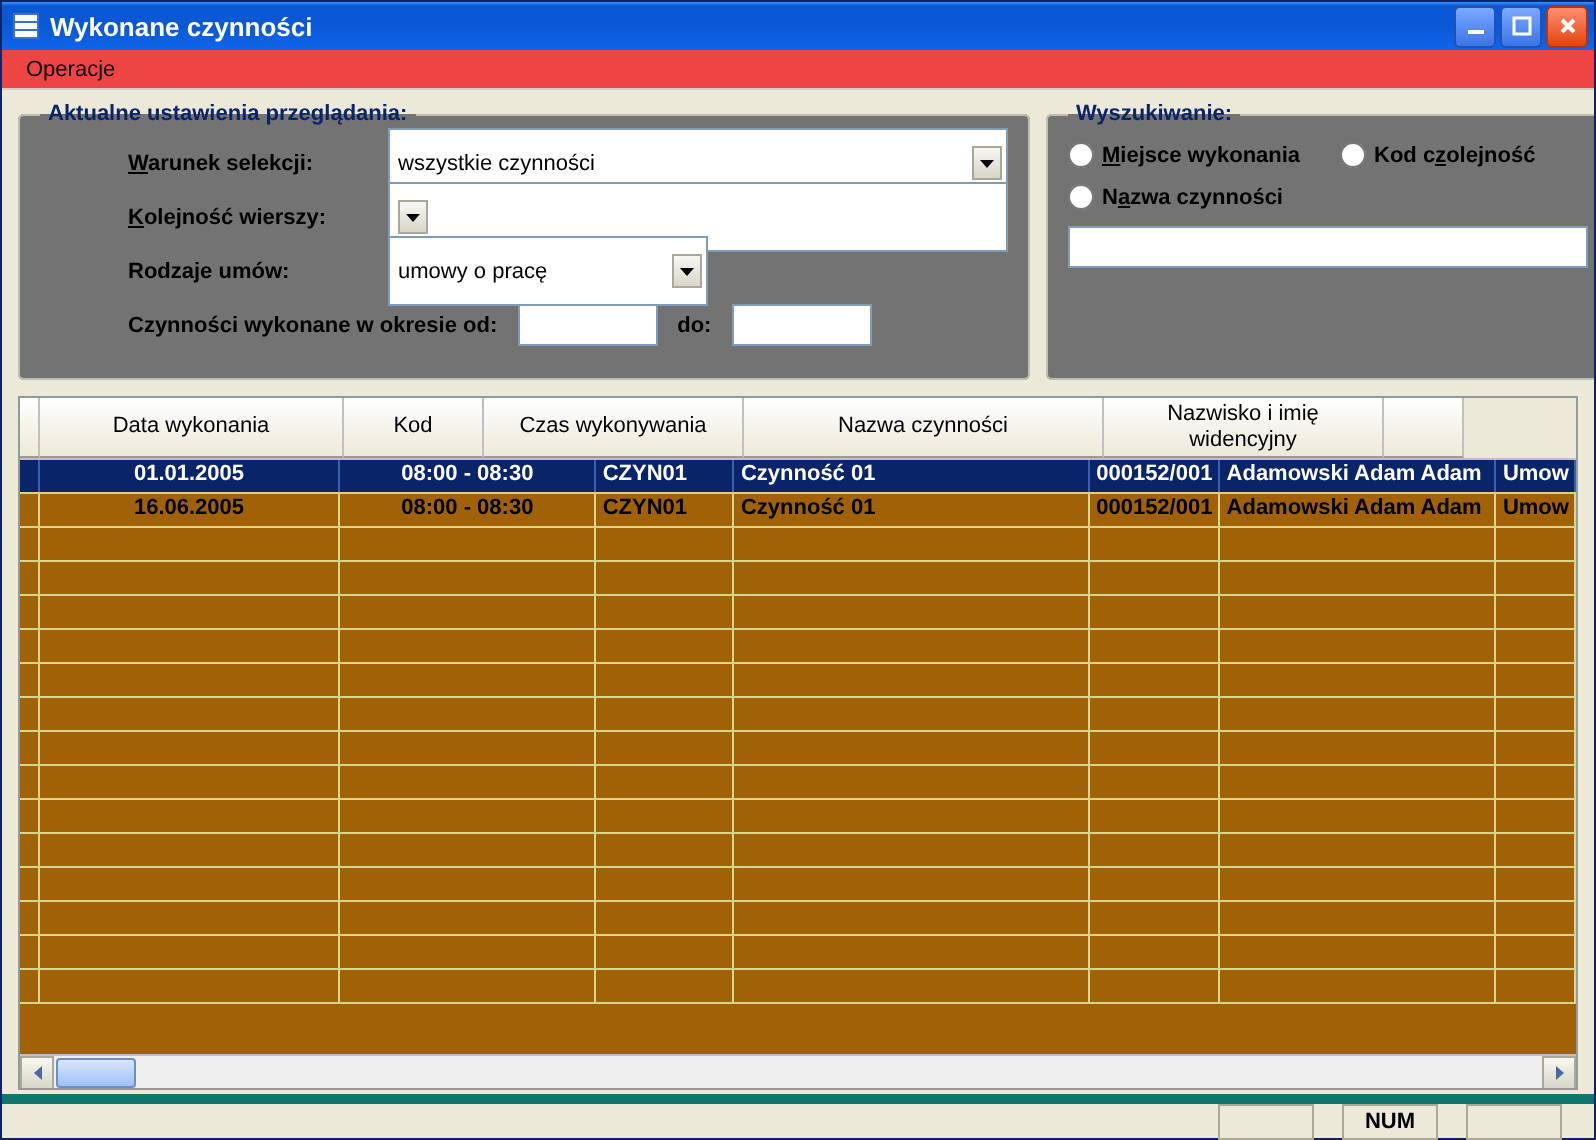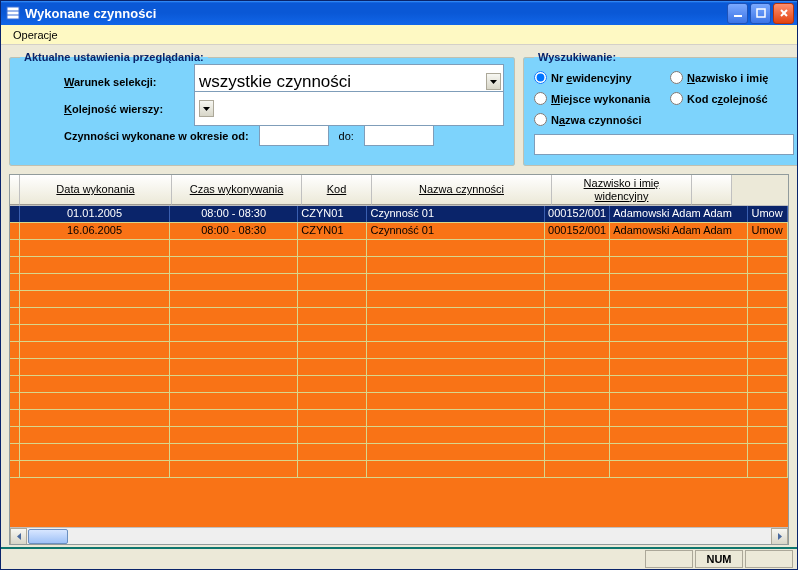--- a/index.html
+++ b/index.html
@@ -44,40 +44,40 @@
   display: flex; align-items: center; justify-content: center;
   color: white;
   cursor: pointer;
 }
 .titlebar-btn.close {
   background: linear-gradient(to bottom, #ff8f6f, #e2430f);
   border-color: #b6330b;
 }
 .menubar {
   height: 20px;
-  background: #fef9c3;
+  background: #ef4444;
   border-bottom: 1px solid #d4d0c8;
   padding-left: 6px;
   display: flex;
   align-items: center;
 }
 .menubar-item { padding: 2px 6px; cursor: pointer; }
 .content {
   flex: 1;
   padding: 6px 8px 2px 8px;
   display: flex;
   flex-direction: column;
   overflow: hidden;
 }
 .panels { display: flex; gap: 8px; }
 fieldset.groupbox {
   border: 1px solid #c0c0b0;
   border-radius: 3px;
   padding: 8px 10px 10px 10px;
-  background: #7dd3fc;
+  background: #737373;
   position: relative;
 }
 fieldset.groupbox legend {
   padding: 0 4px;
   font-weight: bold;
   color: #0a246a;
 }
 .gb-left { flex: 0 0 506px; }
 .gb-right { flex: 1; }
 .form-row {
@@ -87,21 +87,21 @@
 }
 .form-label { width: 130px; font-weight: bold; margin-left: 44px; }
 .form-label .ul { text-decoration: underline; }
 .combo {
   flex: 1;
   height: 35px;
   border: 1px solid #7f9db9;
   background: white;
   display: flex; align-items: center;
   padding: 0 2px 0 4px;
-  font-size: 17px;
+  font-size: 11px;
 }
 .combo .combo-text { flex: 1; white-space: nowrap; overflow: hidden; }
 .combo .combo-arrow {
   width: 15px; height: 17px;
   background: linear-gradient(to bottom, #f7f7f2, #d8d6c8);
   border: 1px solid #aca899;
   display: flex; align-items: center; justify-content: center;
 }
 .combo-narrow { flex: 0 0 160px; }
 .text-input {
@@ -127,34 +127,33 @@
   flex:1; margin-top: 8px;
   border: 1px solid #919b9c;
   background: white;
   display:flex; flex-direction:column;
   overflow:hidden;
 }
 .grid-header {
   display:flex;
   background: #ece9d8;
   border-bottom: 1px solid #c0c0c0;
-  text-decoration: underline;
 }
 .grid-header .th {
   border-right: 1px solid #c0c0c0;
   border-bottom: 1px solid #9e9a91;
   background: linear-gradient(to bottom, #ffffff, #ece9d8);
   padding: 3px 4px;
   text-align: center;
   font-size: 11px;
   height: 30px;
   display:flex; align-items:center; justify-content:center;
   line-height: 1.1;
 }
-.grid-body { flex:1; overflow:hidden; background: #f97316; position:relative;}
+.grid-body { flex:1; overflow:hidden; background: #a16207; position:relative;font-weight:bold;}
 .grid-row { display:flex; height:17px; border-bottom:1px solid #d8d68c;}
 .grid-row .td {
   border-right:1px solid #d8d68c;
   padding: 1px 3px;
   overflow:hidden; white-space:nowrap;
   font-size:11px;
 }
 .grid-row.selected { background:#0a246a; color:white; }
 .grid-row.selected .td { border-right-color:#3a5fb0; }
 .align-center { text-align:center; }
@@ -180,23 +179,23 @@
 }
 .hscroll .track { flex:1; height:17px; background:#efefef; position:relative;}
 .hscroll .thumb {
   position:absolute; left:0; top:0; height:15px;
   width:40px;
   margin:1px;
   background:linear-gradient(to bottom,#d8e6ff,#9ec1f7);
   border:1px solid #6a8fc0; border-radius:2px;
 }
 .statusbar {
-  height:22px; border-top:2px solid #0f766e;
+  height:22px; border-top:5px solid #0f766e;
   display:flex; align-items:center; justify-content:flex-end;
-  padding:0 4px; gap:2px;
+  padding:0 16px; gap:14px;
 }
 .status-cell {
   border:1px solid #aca899; height:18px; min-width:48px;
   display:flex;align-items:center;justify-content:center;
   font-weight:bold; padding:0 8px;
   background:#ece9d8;
 }
 .status-cell.empty { min-width:48px; font-weight:normal;}
 svg { display:block; }
 </style>
@@ -259,42 +258,43 @@
           <span class="form-label"><span class="ul">K</span><span>olejność wierszy:</span></span>
           <div class="combo">
             <span class="combo-arrow">
                 <svg width="7" height="4">
                   <polygon points="0,0 7,0 3.5,4" fill="#000"></polygon>
                 </svg>
               </span>
           </div>
         </div>
 
+        <div class="form-row">
+          <span class="form-label">Rodzaje umów:</span>
+          <div class="combo combo-narrow">
+            <span class="combo-text">umowy o pracę</span>
+            <span class="combo-arrow">
+                <svg width="7" height="4">
+                  <polygon points="0,0 7,0 3.5,4" fill="#000"></polygon>
+                </svg>
+              </span>
+          </div>
+        </div>
 
         <div class="form-row period-row">
           <span class="form-label" style="width:auto;">Czynności wykonane w okresie od:</span>
           <input class="text-input" style="width: 70px;">
-          <span style="font-weight:normal;margin:0 4px;">do:</span>
+          <span style="font-weight:bold;margin:0 4px;">do:</span>
           <input class="text-input" style="width: 70px;">
         </div>
       </fieldset>
 
       <fieldset class="groupbox gb-right search-group">
         <legend>Wyszukiwanie:</legend>
 
-        <div class="radio-row">
-          <label class="radio-item">
-            <input type="radio" name="srch" checked="" style="">
-            <span class="radio-label"><b><span>Nr </span><span class="ul">e</span><span>widencyjny</span></b></span>
-          </label>
-          <label class="radio-item">
-            <input type="radio" name="srch" style="">
-            <span class="radio-label"><b><span></span><span class="ul">N</span><span>azwisko i imię</span></b></span>
-          </label>
-        </div>
         <div class="radio-row">
           <label class="radio-item">
             <input type="radio" name="srch" style="">
             <span class="radio-label"><b><span></span><span class="ul">M</span><span>iejsce wykonania</span></b></span>
           </label>
           <label class="radio-item">
             <input type="radio" name="srch" style="">
             <span class="radio-label"><b><span>Kod c</span><span class="ul">z</span><span>olejność</span></b></span>
           </label>
         </div>
@@ -307,22 +307,22 @@
         <div class="search-input-row">
           <input class="search-input" style="">
         </div>
       </fieldset>
     </div>
 
     <div class="grid-wrap">
       <div class="grid-header">
         <div class="th col0"></div>
         <div class="th col1">Data wykonania</div>
+        <div class="th col3">Kod</div>
         <div class="th col2">Czas wykonywania</div>
-        <div class="th col3">Kod</div>
         <div class="th col4">Nazwa czynności</div>
         <div class="th col6">Nazwisko i imię widencyjny</div>
         <div class="th col7"></div>
       </div>
       <div class="grid-body" id="grid-body">
           <div class="grid-row selected">
             <div class="td col0"></div>
             <div class="td col1 align-center">01.01.2005</div>
             <div class="td col2 align-center">08:00 - 08:30</div>
             <div class="td col3">CZYN01</div>

